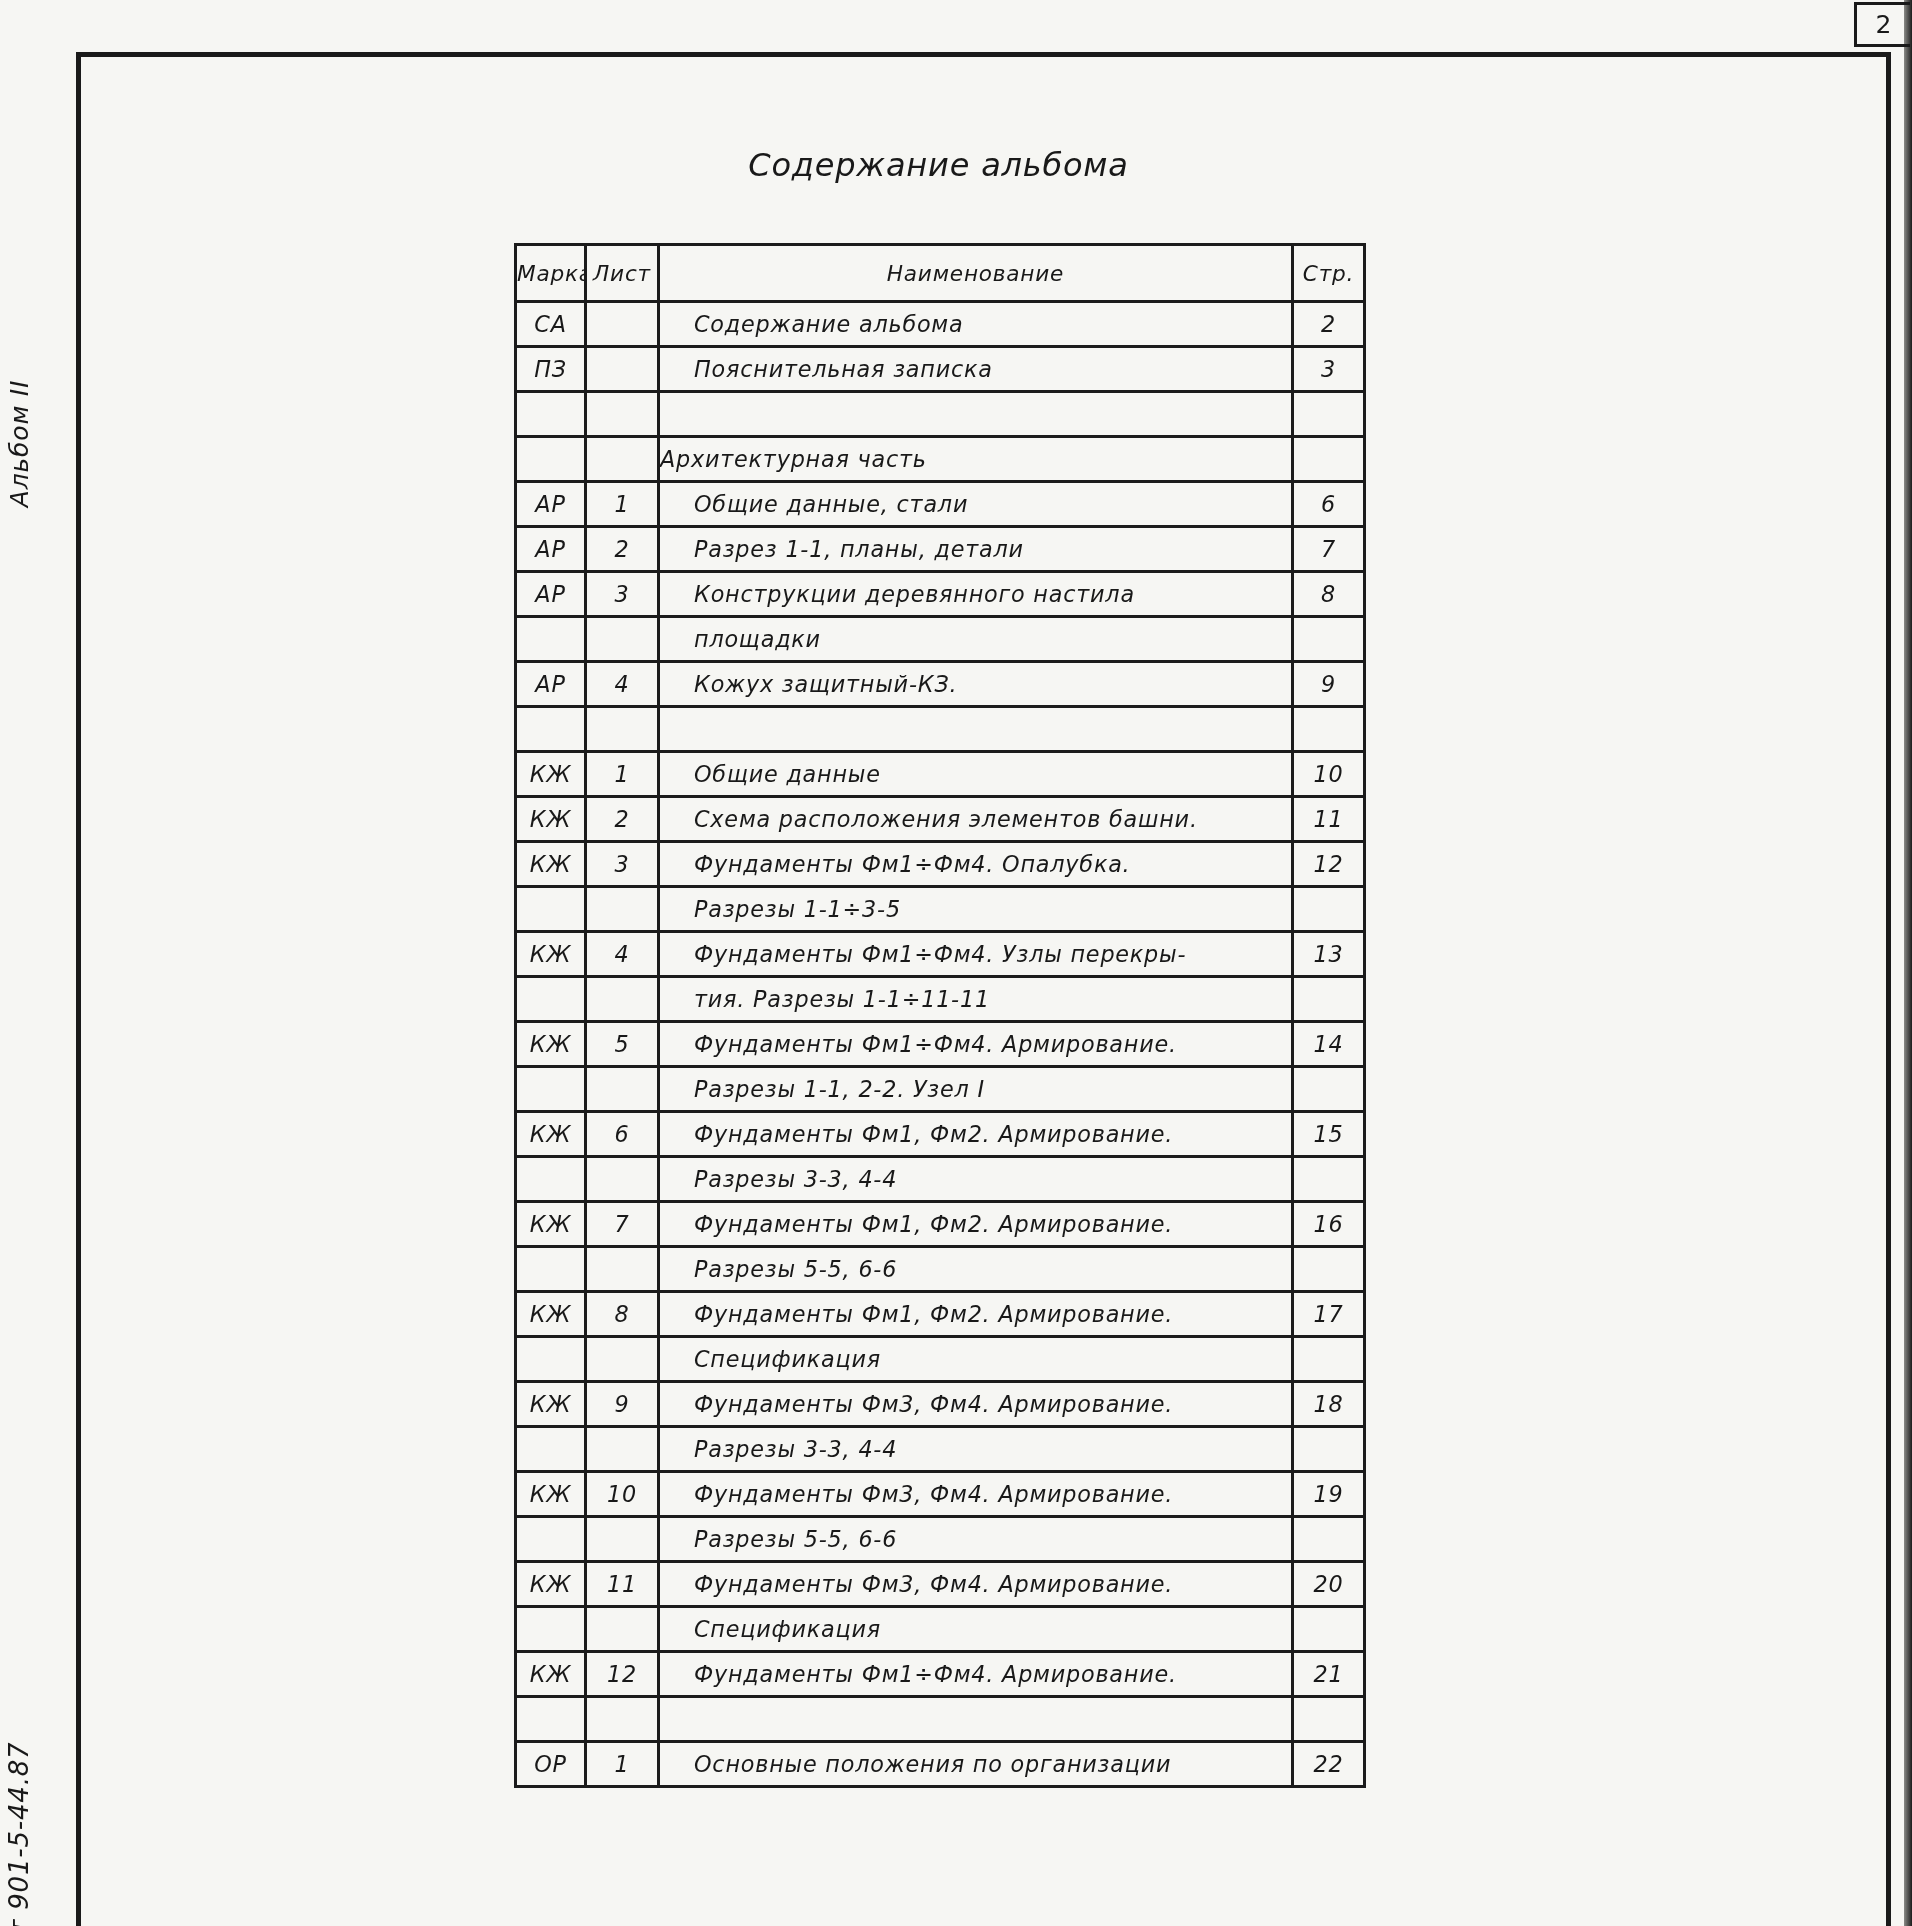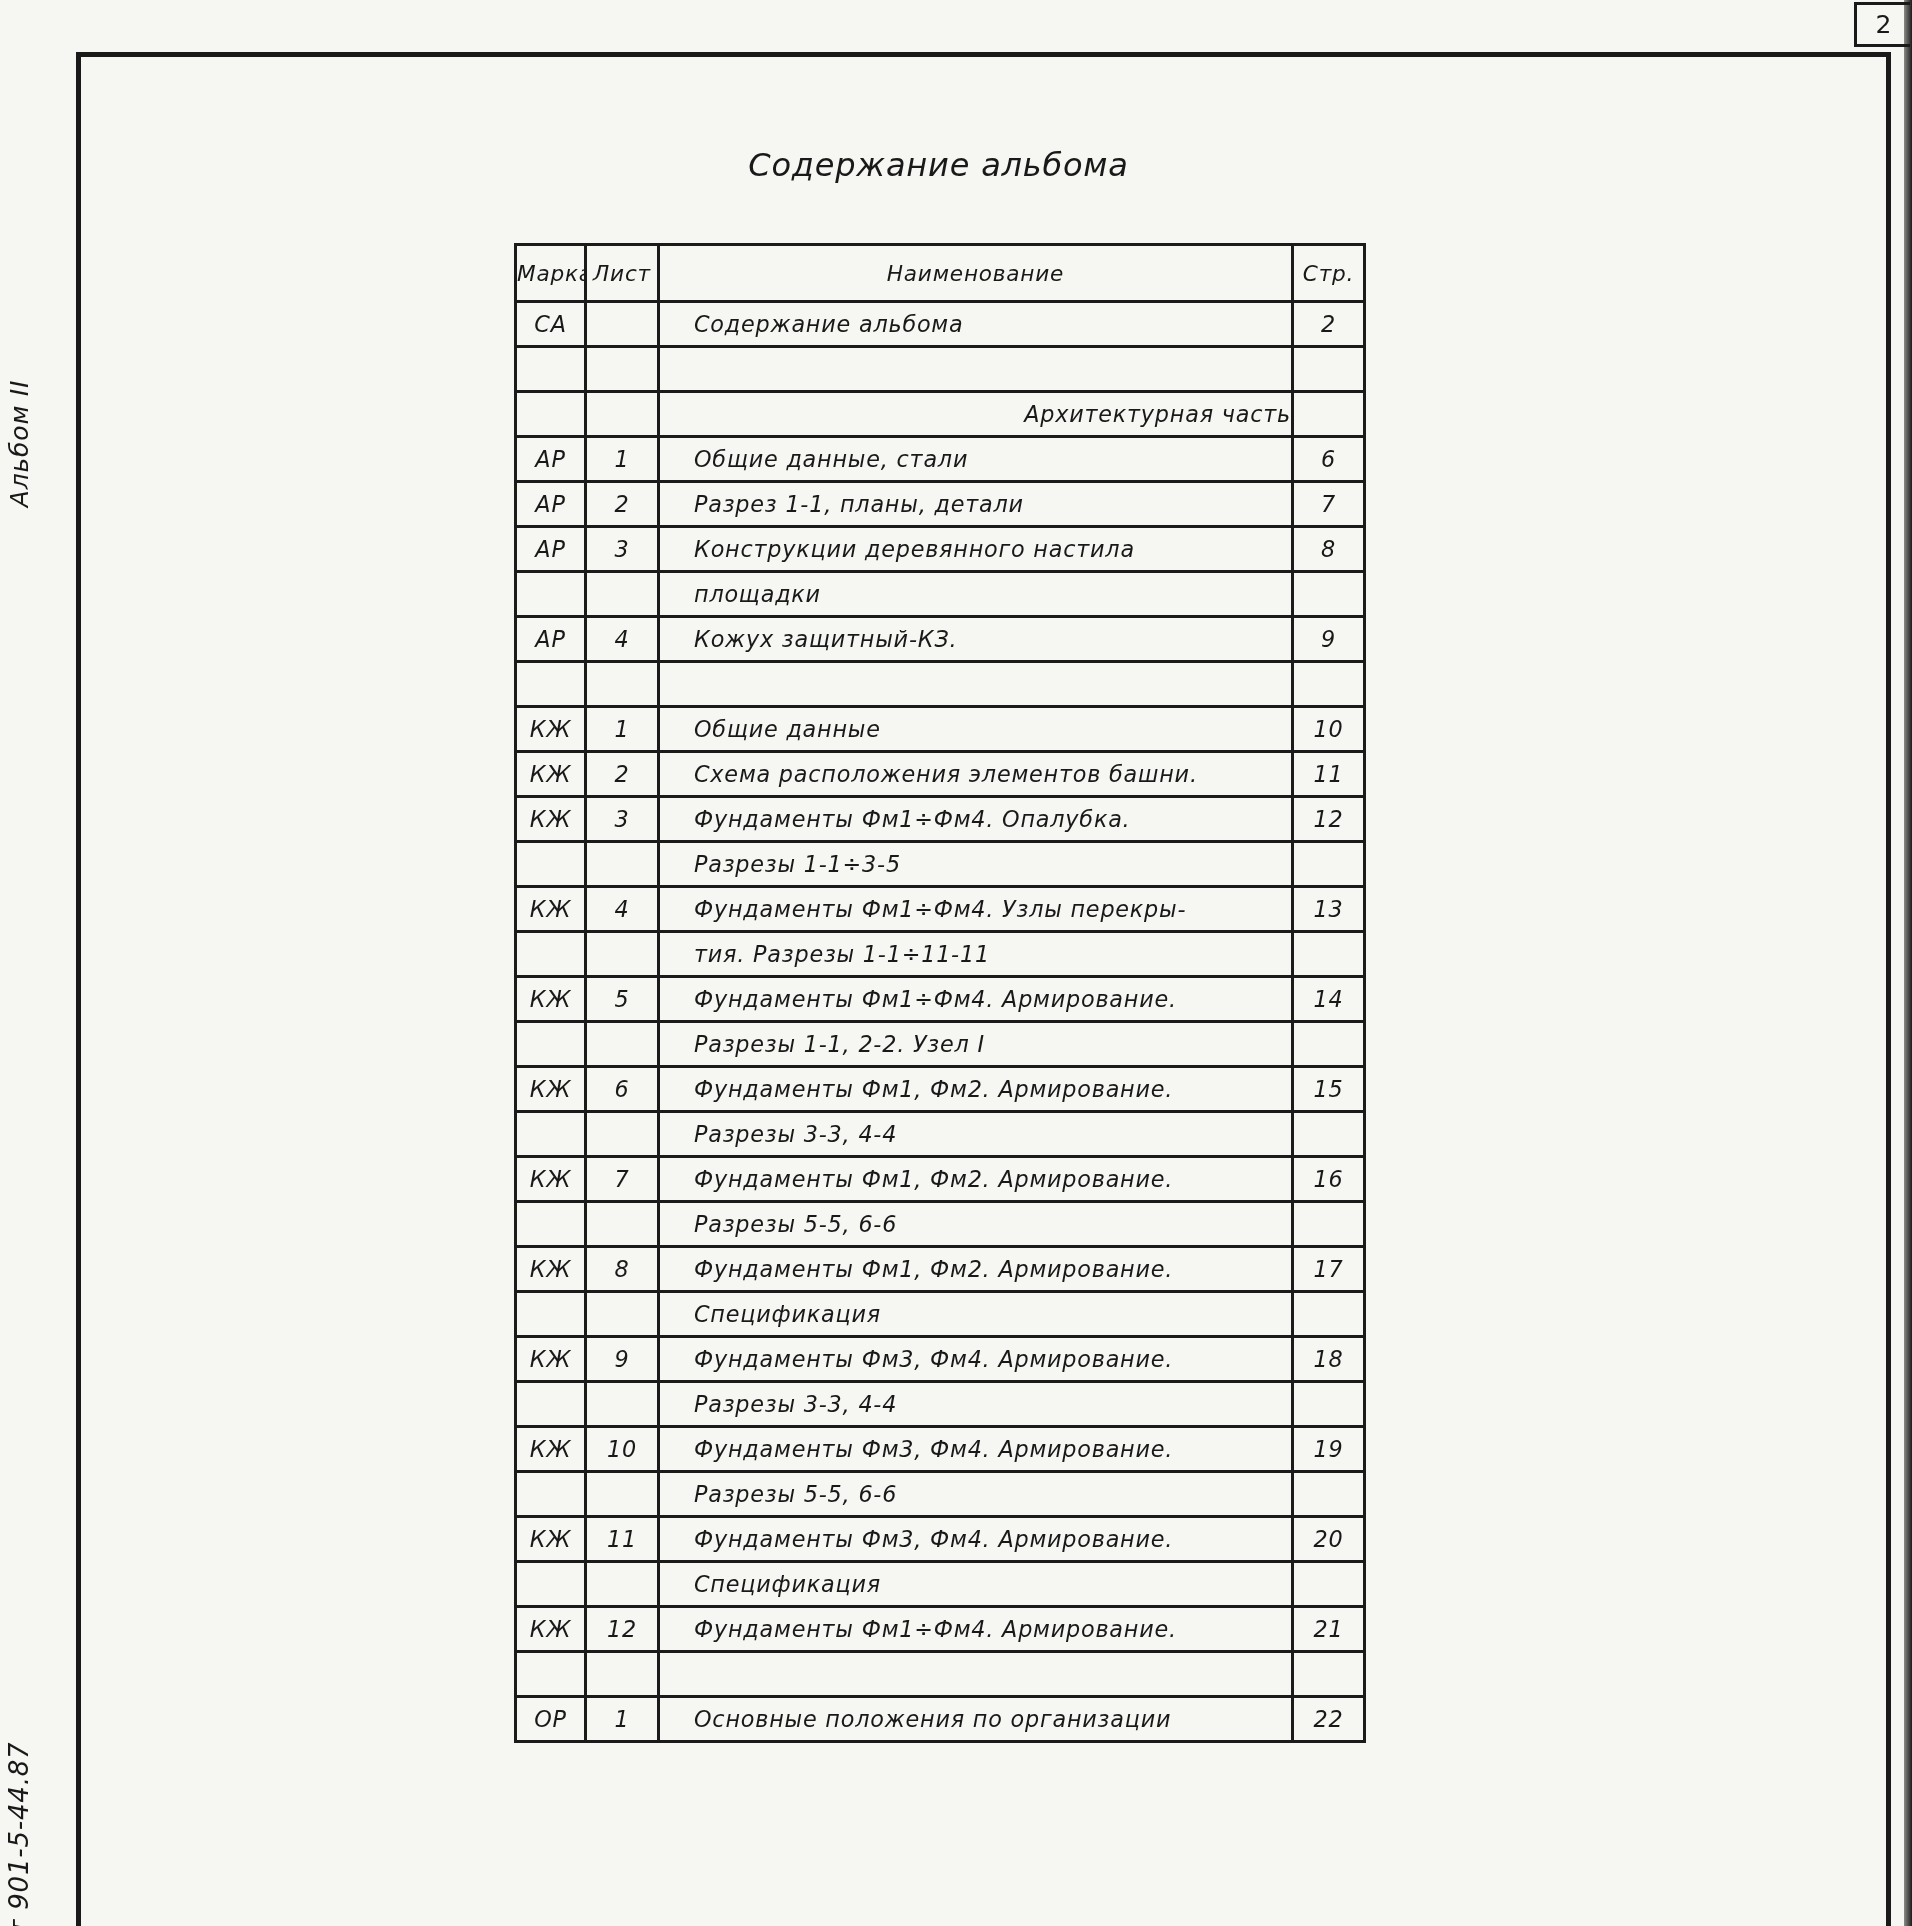--- a/index.html
+++ b/index.html
@@ -33,21 +33,21 @@
 
   
   table.toc { position:absolute; left:514px; top:243px; width:849px;
     border-collapse:collapse; table-layout:fixed; }
   table.toc th, table.toc td { border:3.5px solid #1b1b1b; vertical-align:middle;
     font-size:22.3px; font-style:italic; letter-spacing:0.8px; font-weight:normal; overflow:hidden; white-space:nowrap; }
   table.toc th { height:57px; text-align:center; font-size:21.6px; }
   table.toc td { height:45px; }
   td.c-mark, td.c-sheet, td.c-page { text-align:center; }
   td.c-name { text-align:left; padding-left:34px; }
-  tr.section td.c-name { text-align:right; padding-left:0; }
+  tr.section td.c-name { text-align:left; padding-left:0; }
 </style>
 </head>
 <body>
 
 <div class="page">
 
   <div class="edge-strip"></div>
 
   <div class="corner-tab">
     <span>2</span>
@@ -80,20 +80,26 @@
         <th>Стр.</th>
       </tr>
     </thead>
     <tbody id="toc-body">
         <tr class="item">
     <td class="c-mark">СА</td>
     <td class="c-sheet"></td>
     <td class="c-name">Содержание альбома</td>
     <td class="c-page">2</td>
   </tr>
+        <tr class="item">
+    <td class="c-mark">ПЗ</td>
+    <td class="c-sheet"></td>
+    <td class="c-name">Пояснительная записка</td>
+    <td class="c-page">3</td>
+  </tr>
         <tr class="empty">
     <td class="c-mark"></td>
     <td class="c-sheet"></td>
     <td class="c-name"></td>
     <td class="c-page"></td>
   </tr>
         <tr class="section">
     <td class="c-mark"></td>
     <td class="c-sheet"></td>
     <td class="c-name">Архитектурная часть</td>

